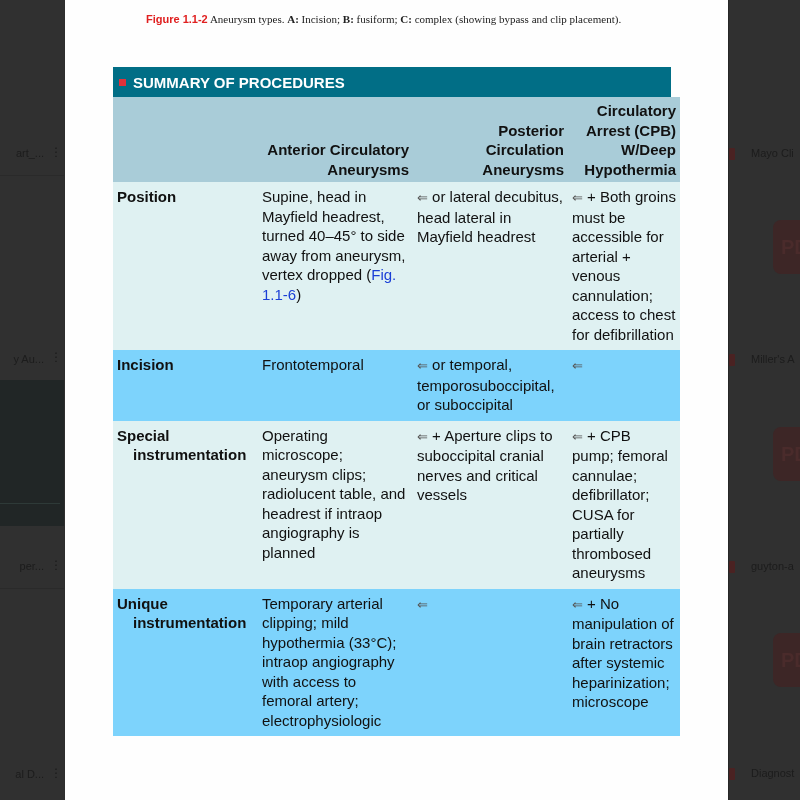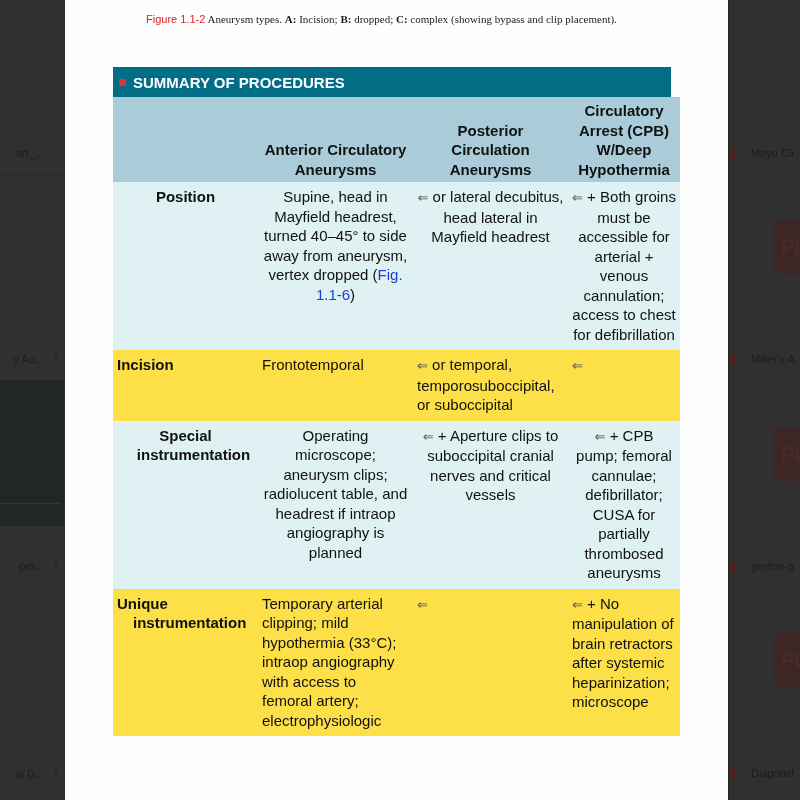--- a/index.html
+++ b/index.html
@@ -42,21 +42,21 @@
     .page {
       position: absolute; left: 65px; top: 0; width: 663px; height: 800px;
       background: #fefefe;
     }
     .caption {
       position: absolute; left: 81px; top: 12px; width: 502px;
       font-family: "Liberation Serif", serif; font-size: 11px; line-height: 14px;
       color: #222; text-align: justify; text-align-last: left;
     }
     .caption .fig-label {
-      font-family: "Liberation Sans", sans-serif; font-weight: normal; color: #e02020;
+      font-family: "Liberation Sans", sans-serif; font-weight: bold; color: #e02020;
     }
     .caption b { font-weight: bold; }
 
     .table-box {
       position: absolute; left: 48px; top: 67px; width: 558px;
     }
     .table-title {
       height: 30px; background: #016e86; color: #fff;
       font-weight: bold; font-size: 15px; line-height: 31px; padding-left: 6px;
       display: flex; align-items: center;
@@ -67,26 +67,26 @@
     table {
       border-collapse: collapse; width: 567px; table-layout: fixed;
       font-size: 15px; line-height: 19.5px; color: #111;
     }
     col.c0 { width: 145px; }
     col.c1 { width: 155px; }
     col.c2 { width: 155px; }
     col.c3 { width: 112px; }
     thead tr { background: #a9ccd8; }
     thead th {
-      text-align: center; vertical-align: bottom; font-weight: bold;
+      text-align: right; vertical-align: bottom; font-weight: bold;
       padding: 4px 4px 3px 4px;
     }
     tbody td { vertical-align: top; padding: 5px 4px 6px 4px; }
-    tr.odd { background: #dff1f2; text-align: center; }
-    tr.even { background: #fde047; margin-left: 24px; }
+    tr.odd { background: #dff1f2; }
+    tr.even { background: #7dd3fc; margin-left: 24px; }
     td.rowhead { font-weight: bold; }
     td.rowhead .indent { padding-left: 16px; display: block; }
     .link { color: #1a3fd6; }
     .arrow { font-size: 13px; color: #555; }
   </style>
 </head>
 <body>
 
 <div class="bg-col bg-left">
   <div class="bg-item-label" style="top:147px">art_...</div>
@@ -113,21 +113,21 @@
   <div class="bg-thumb" style="top:427px">PD</div>
   <div class="bg-file-icon" style="top:561px"></div>
   <div class="bg-item-label" style="top:560px">guyton-a</div>
   <div class="bg-thumb" style="top:633px">PD</div>
   <div class="bg-file-icon" style="top:768px"></div>
   <div class="bg-item-label" style="top:767px">Diagnost</div>
 </div>
 
 <div class="page">
   <div class="caption">
-    <span class="fig-label">Figure 1.1-2</span><span> Aneurysm types. </span><b>A:</b><span> Incision; </span><b>B:</b><span> dropped; </span><b>C:</b><span> complex (showing bypass and clip placement).</span>
+    <span class="fig-label">Figure 1.1-2</span><span> Aneurysm types. </span><b>A:</b><span> Incision; </span><b>B:</b><span> fusiform; </span><b>C:</b><span> complex (showing bypass and clip placement).</span>
   </div>
 
   <div class="table-box">
     <div class="table-title">
       <span class="sq"></span>
       <span>SUMMARY OF PROCEDURES</span>
     </div>
     <table>
       <colgroup>
           <col class="c0">

